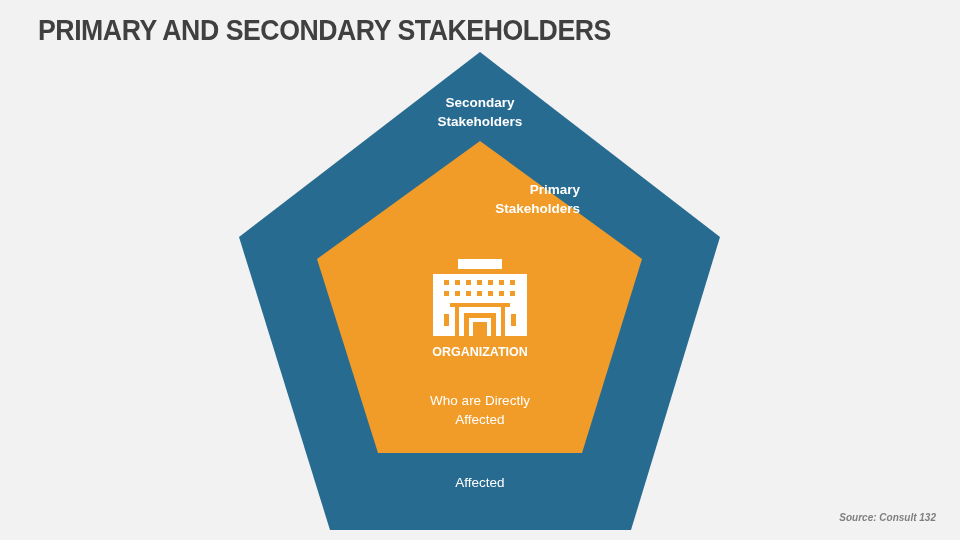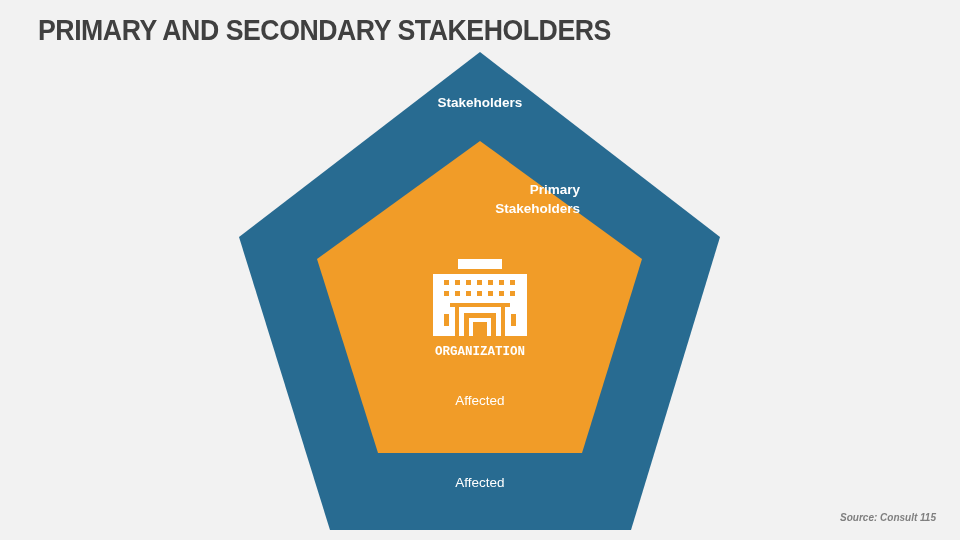--- a/index.html
+++ b/index.html
@@ -44,31 +44,33 @@
       <rect x="511" y="314" width="5" height="12"></rect>
     </g>
     <rect x="469" y="318" width="22" height="18"></rect>
     <g fill="#f19c28">
         <rect x="473" y="322" width="14" height="14"></rect>
       </g>
   </g>
 </svg>
 
 <div class="lbl bold" style="left:380px; top:93px;">
+  <div>Secondary</div>
   <div>Stakeholders</div>
 </div>
 
 <div class="lbl bold" style="left:380px; top:180px;text-align:right;">
   <div>Primary</div>
   <div>Stakeholders</div>
 </div>
 
-<div class="lbl bold" style="left:380px; top:343px; font-size:12.5px;font-family:Liberation Mono, monospace;">ORGANIZATION</div>
+<div class="lbl bold" style="left:380px; top:343px; font-size:12.5px;">ORGANIZATION</div>
 
 <div class="lbl" style="left:380px; top:391px;">
+  <div>Who are Directly</div>
   <div>Affected</div>
 </div>
 
 <div class="lbl" style="left:380px; top:473px;">
   <div>Affected</div>
 </div>
 
-<div class="source">Source: Consult 115</div>
+<div class="source">Source: Consult 132</div>
 
 </body></html>

